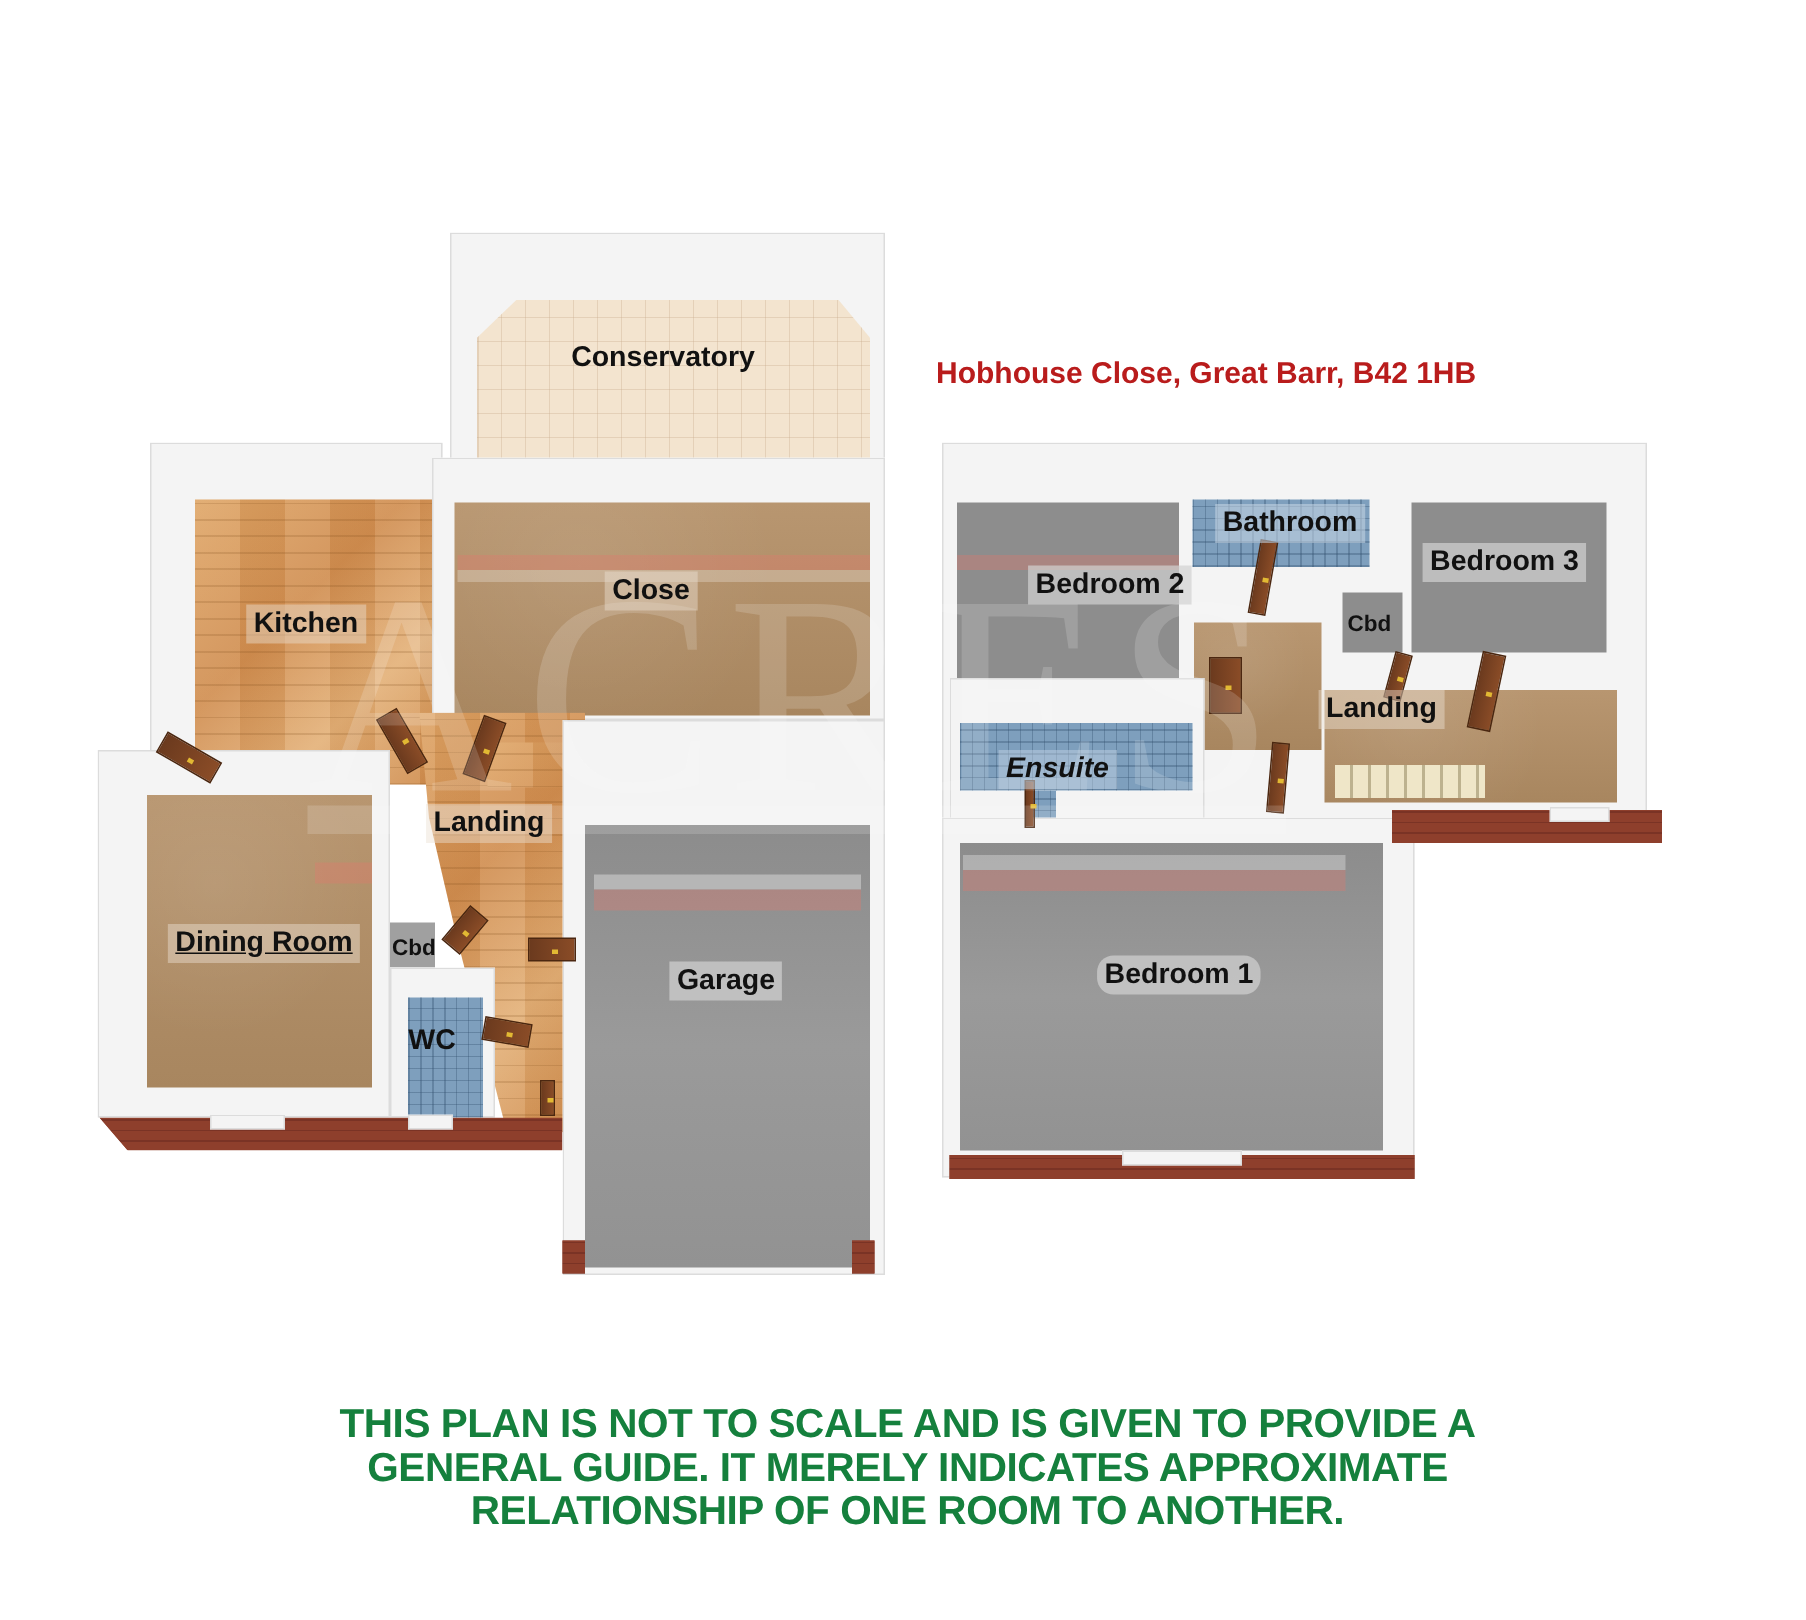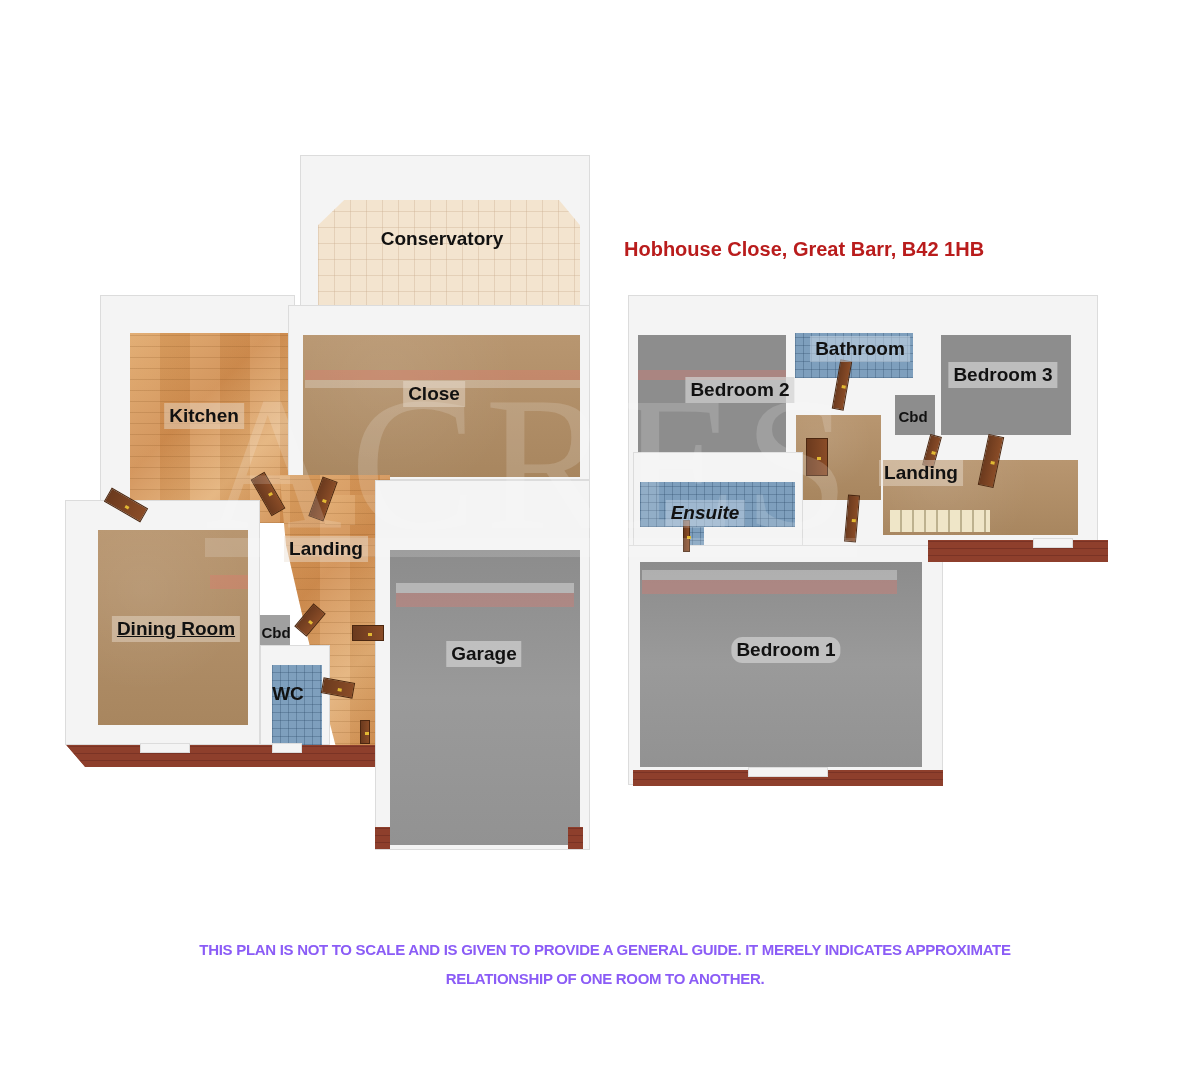--- a/index.html
+++ b/index.html
@@ -1,19 +1,19 @@
 <!DOCTYPE html>
 <html><head>
 <meta charset="utf-8">
 <style>
   html, body { margin: 0; padding: 0; background: #ffffff; }
   body { width: 1204px; height: 1080px; position: relative; overflow: hidden; font-family: "Liberation Sans", sans-serif; }
   .abs { position: absolute; }
   .title { left: 624px; top: 238px; font-size: 20px; font-weight: bold; color: #b91c1c; white-space: nowrap; }
-  .disclaimer { left: 180px; top: 935px; width: 850px; text-align: center; font-size: 15px; font-weight: bold; color: #8b5cf6; line-height: 29px; font-family: "Liberation Sans Narrow", "Liberation Sans", sans-serif; letter-spacing: -0.3px; }
+  .disclaimer { left: 180px; top: 935px; width: 850px; text-align: center; font-size: 27px; font-weight: bold; color: #15803d; line-height: 29px; font-family: "Liberation Sans Narrow", "Liberation Sans", sans-serif; letter-spacing: -0.3px; }
 
   
   .wall { background: #f4f4f4; box-shadow: inset 0 0 0 1px #dcdcdc; }
   .brick { background: repeating-linear-gradient(0deg, #8e3f2c 0 6px, #7a3325 6px 7px), #8e3f2c; }
 
   
   .floor-wood { background:
       repeating-linear-gradient(0deg, rgba(120,70,20,0.18) 0 1px, transparent 1px 11px),
       repeating-linear-gradient(90deg, rgba(255,255,255,0.08) 0 30px, rgba(150,80,20,0.10) 30px 60px),
       linear-gradient(135deg, #e0a86a, #d18f52 40%, #e4b27a 70%, #cf8c4d); }

